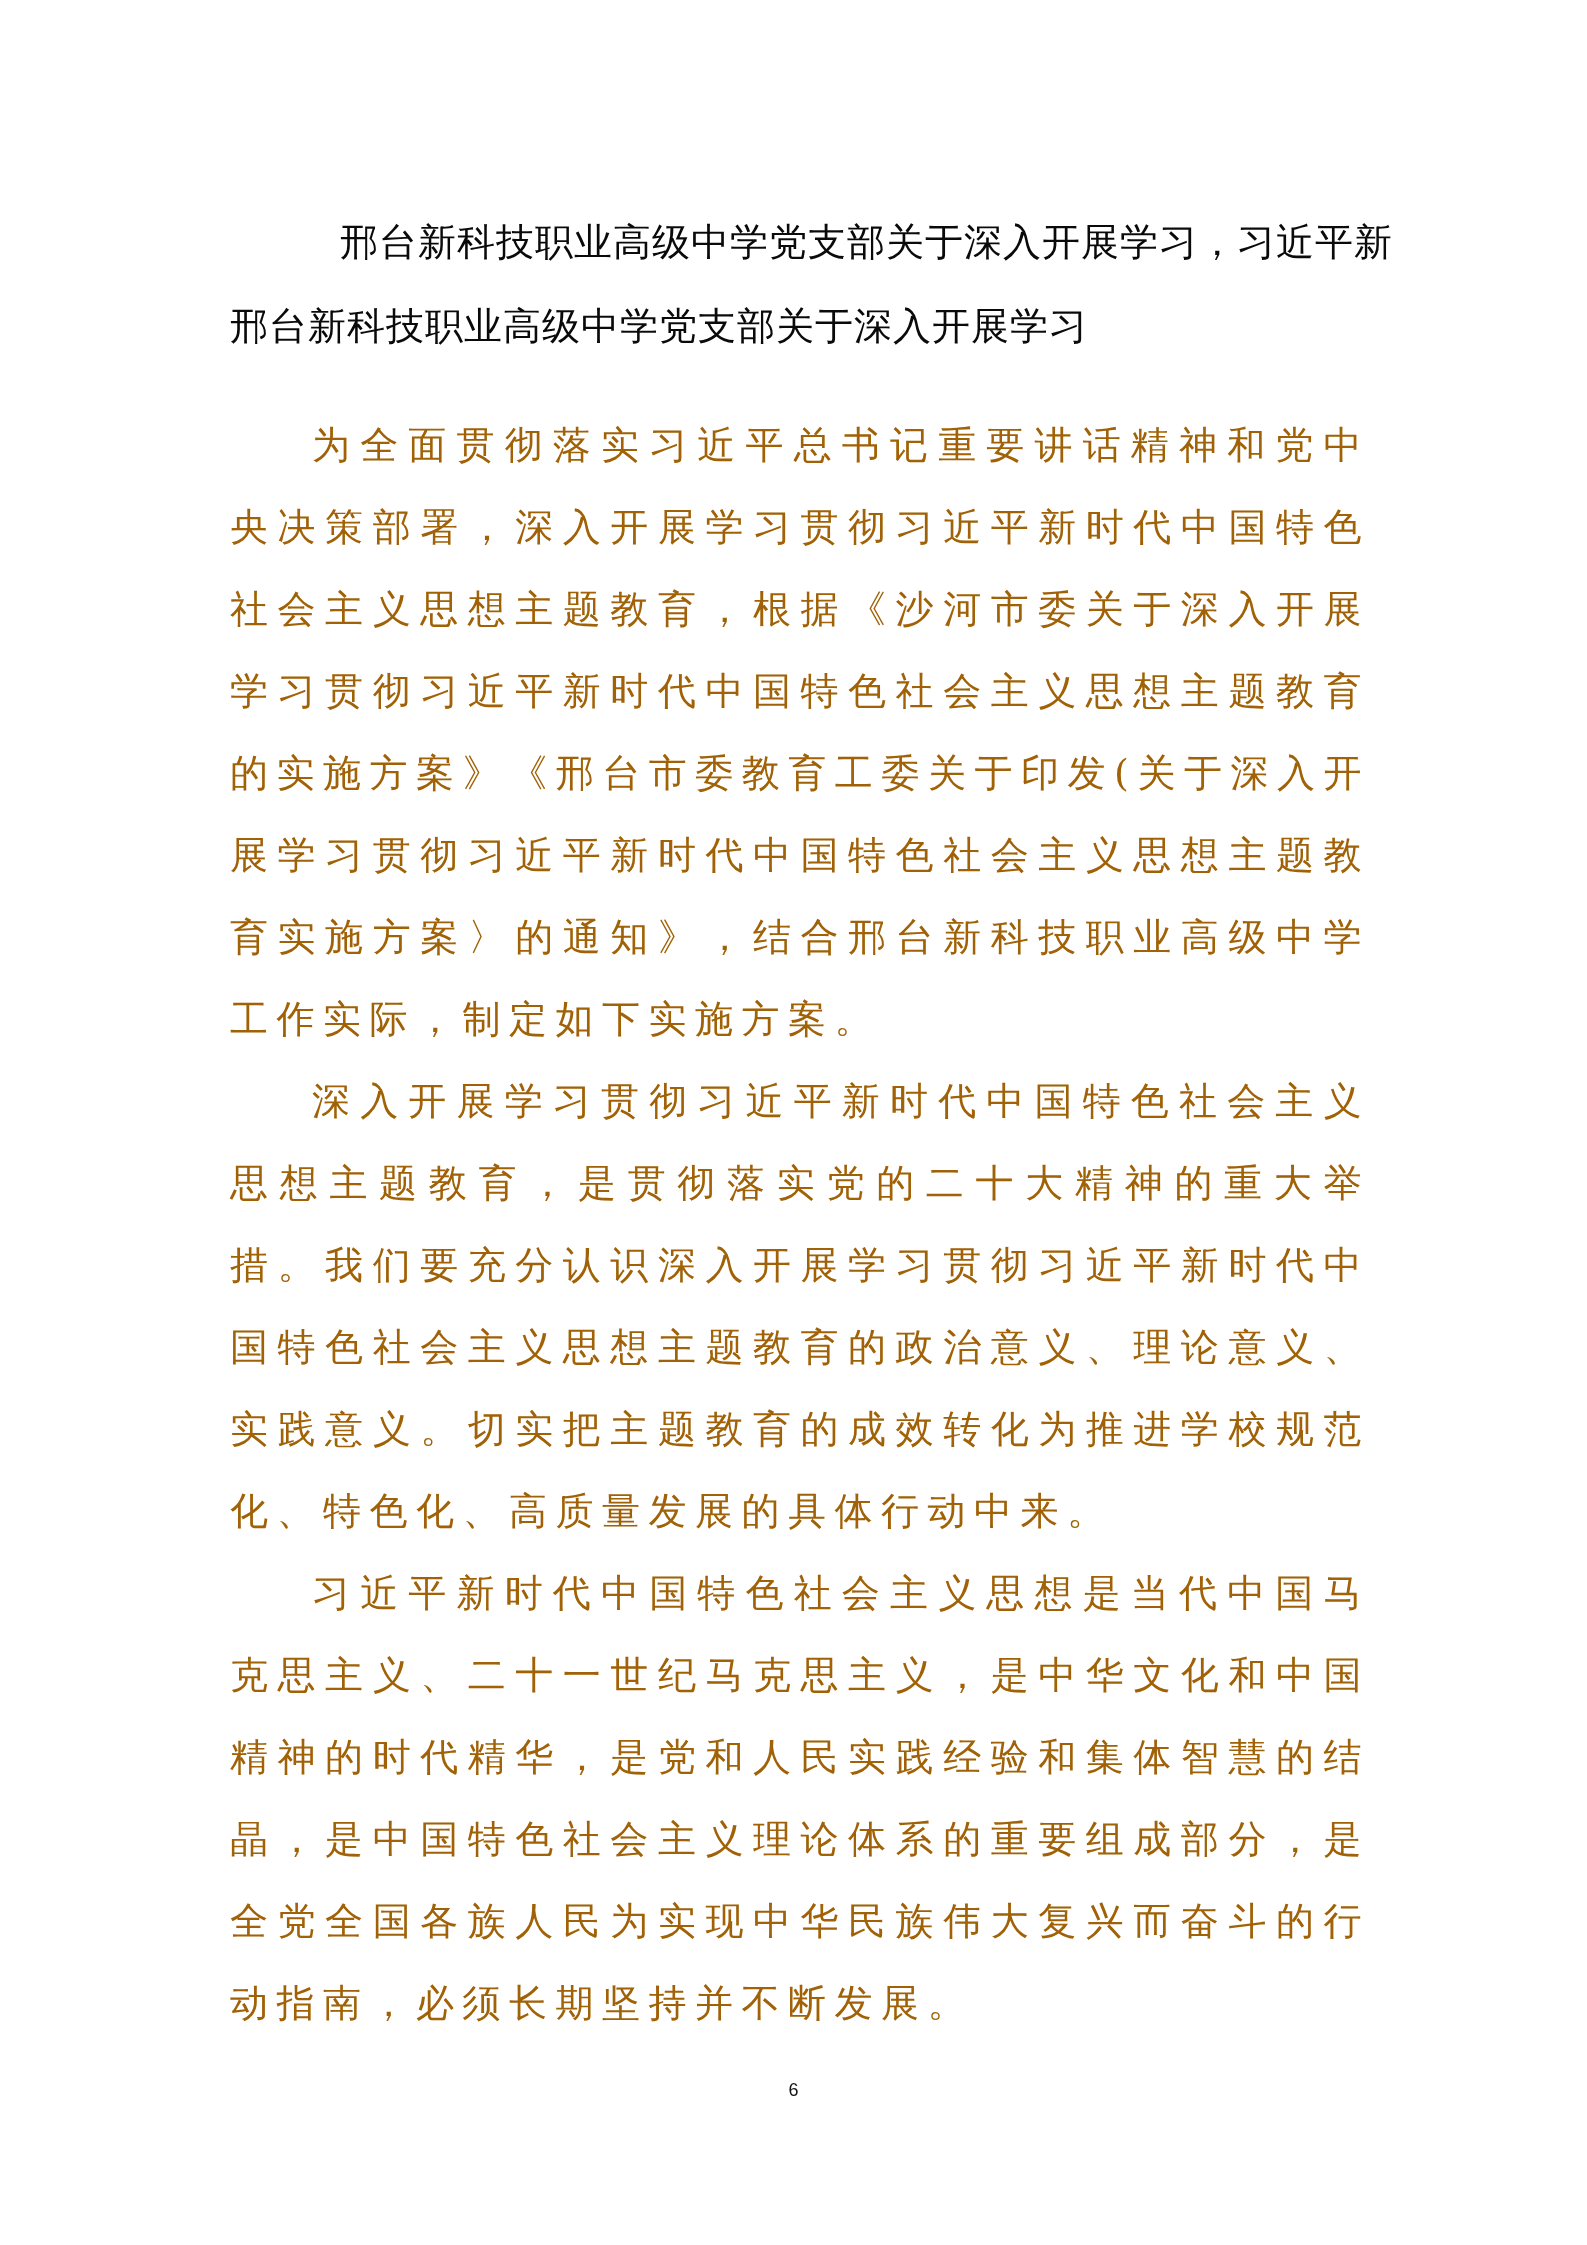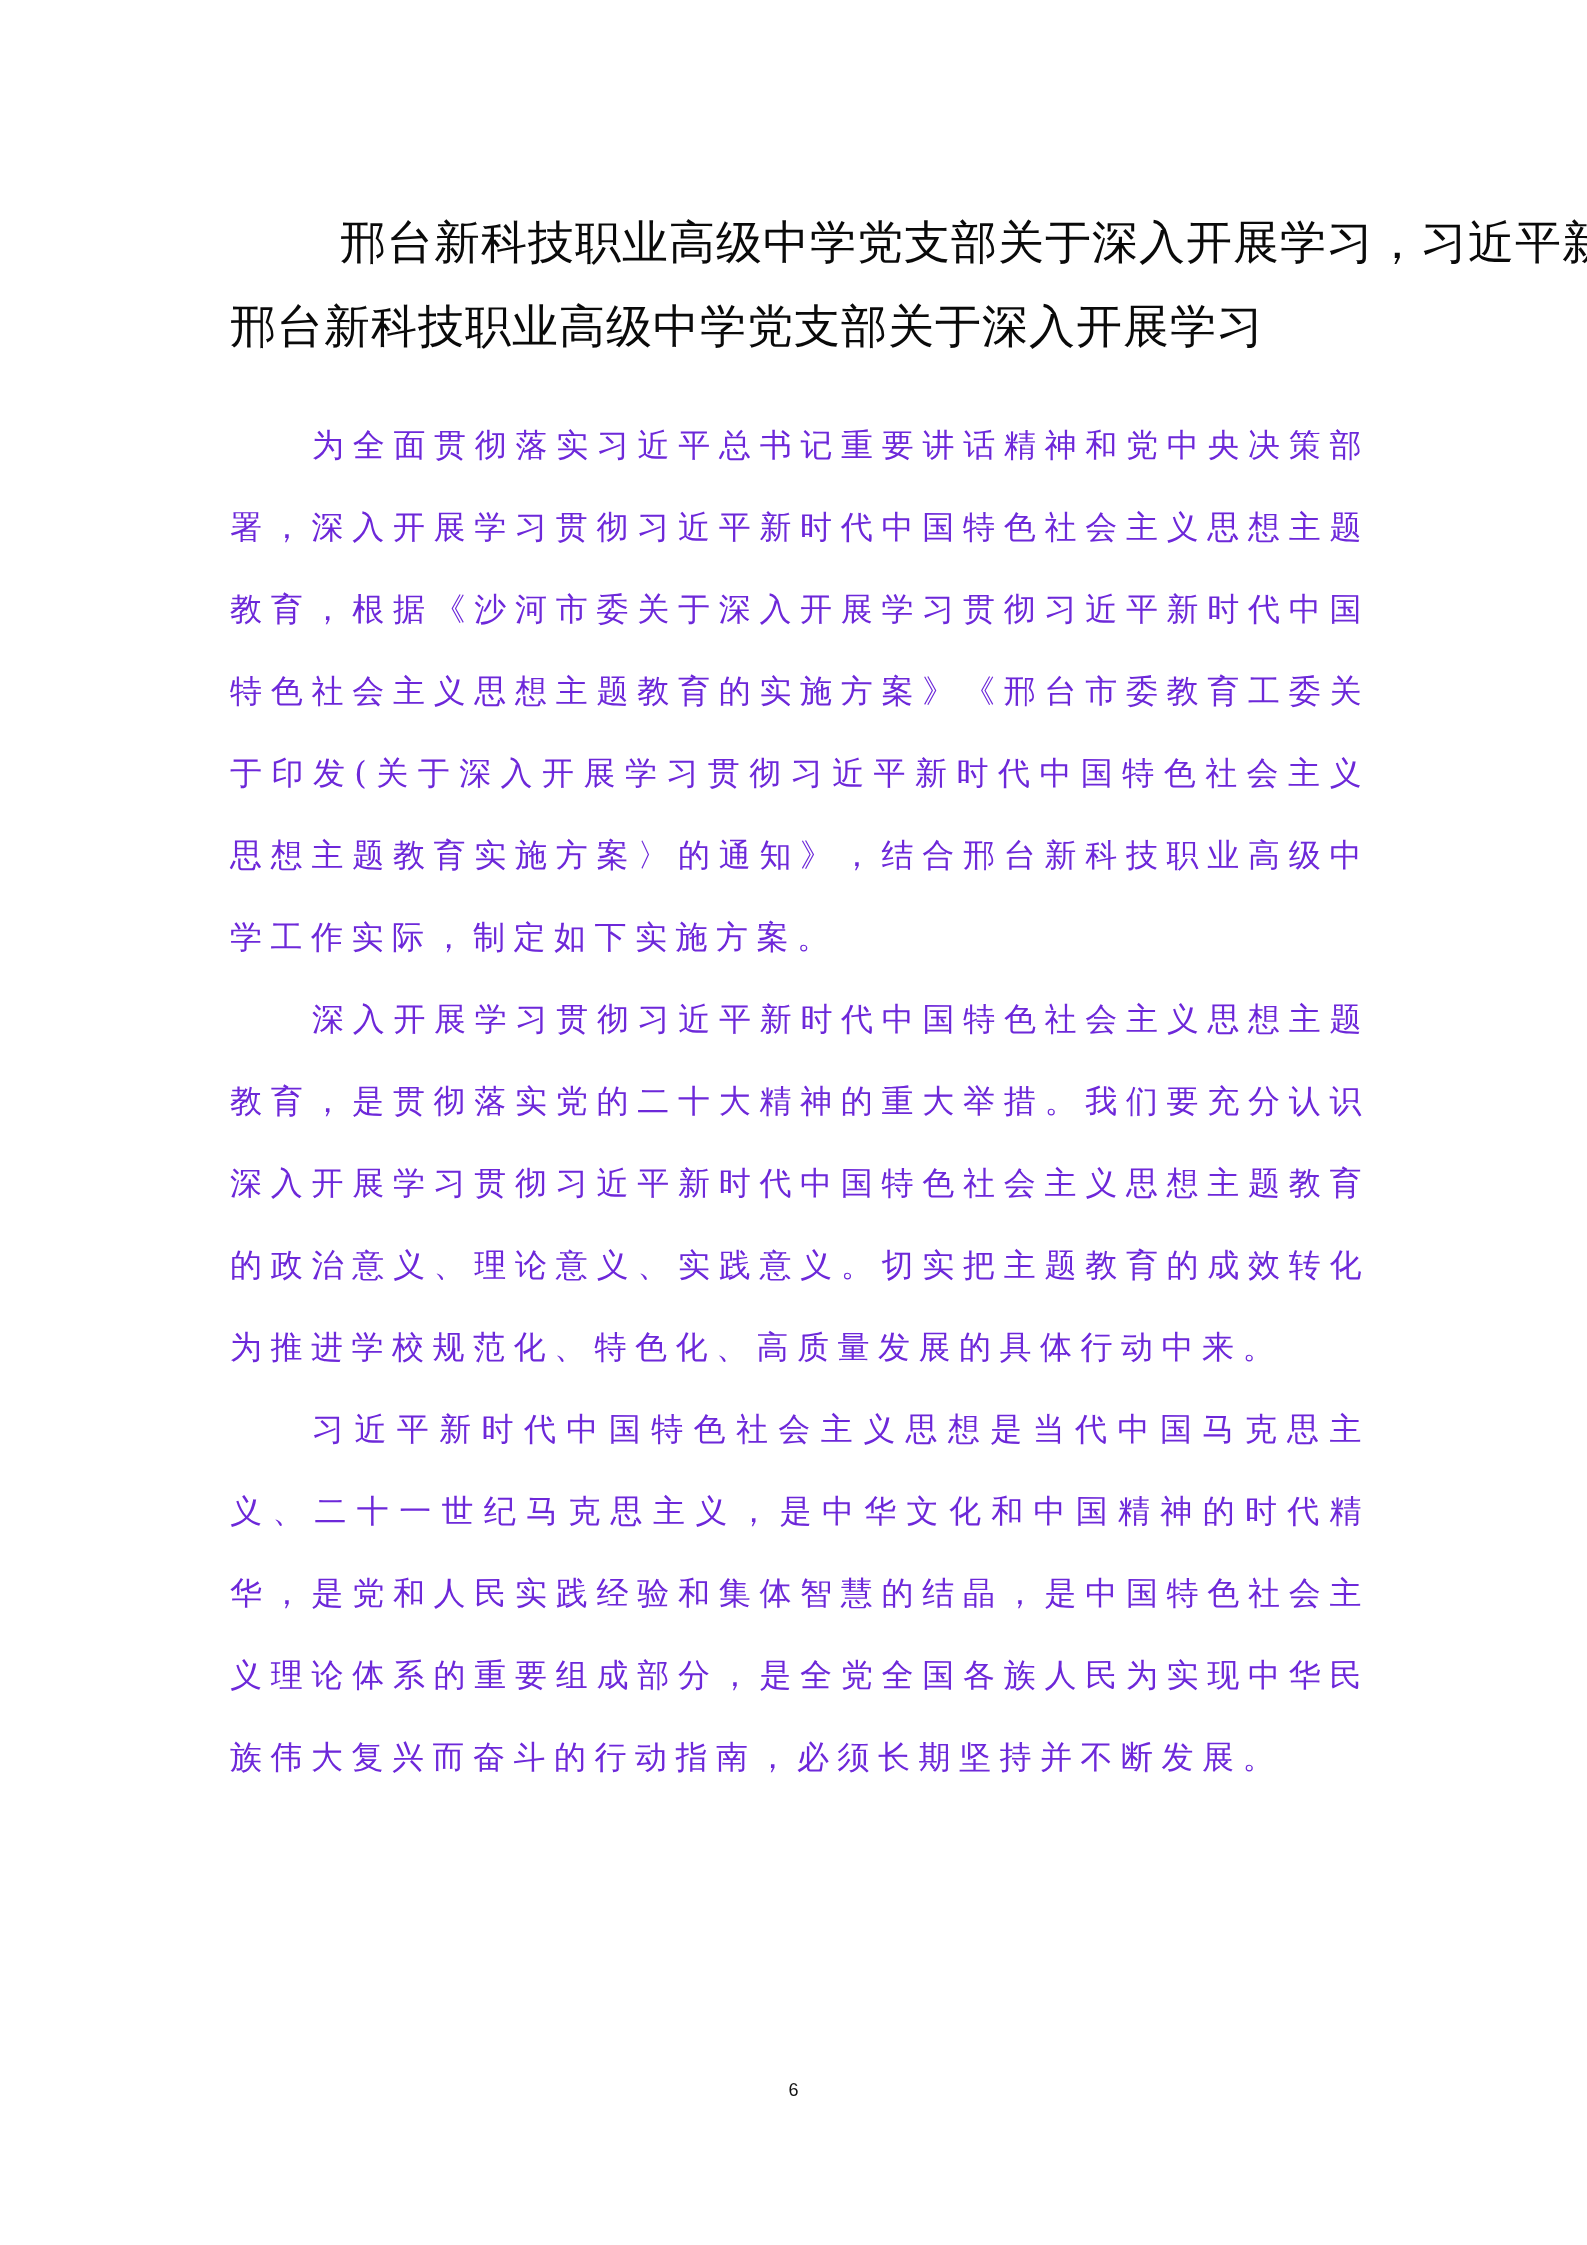--- a/index.html
+++ b/index.html
@@ -20,43 +20,43 @@
       width: 1587px;
       height: 2245px;
       background: #ffffff;
     }
     .title {
       position: absolute;
       left: 230px;
       top: 200px;
       width: 1140px;
       font-family: "DejaVu Sans", "Liberation Sans", sans-serif;
-      font-size: 46px;
+      font-size: 38px;
       line-height: 84px;
       color: #0a0a0a;
       letter-spacing: 1px;
     }
     .title .t1 {
       display: block;
       padding-left: 110px;
       white-space: nowrap;
     }
     .title .t2 {
       display: block;
       white-space: nowrap;
     }
     .body-text {
       position: absolute;
       left: 230px;
       top: 404px;
       width: 1140px;
       font-family: "DejaVu Serif", "Liberation Serif", serif;
-      font-size: 32px;
+      font-size: 38px;
       line-height: 82px;
-      color: #6d28d9;
+      color: #a16207;
       letter-spacing: 8.5px;
     }
     .para {
       margin: 0;
       text-indent: 82px;
       text-align: justify;
       text-align-last: left;
     }
     .heading {
       margin: 0;

